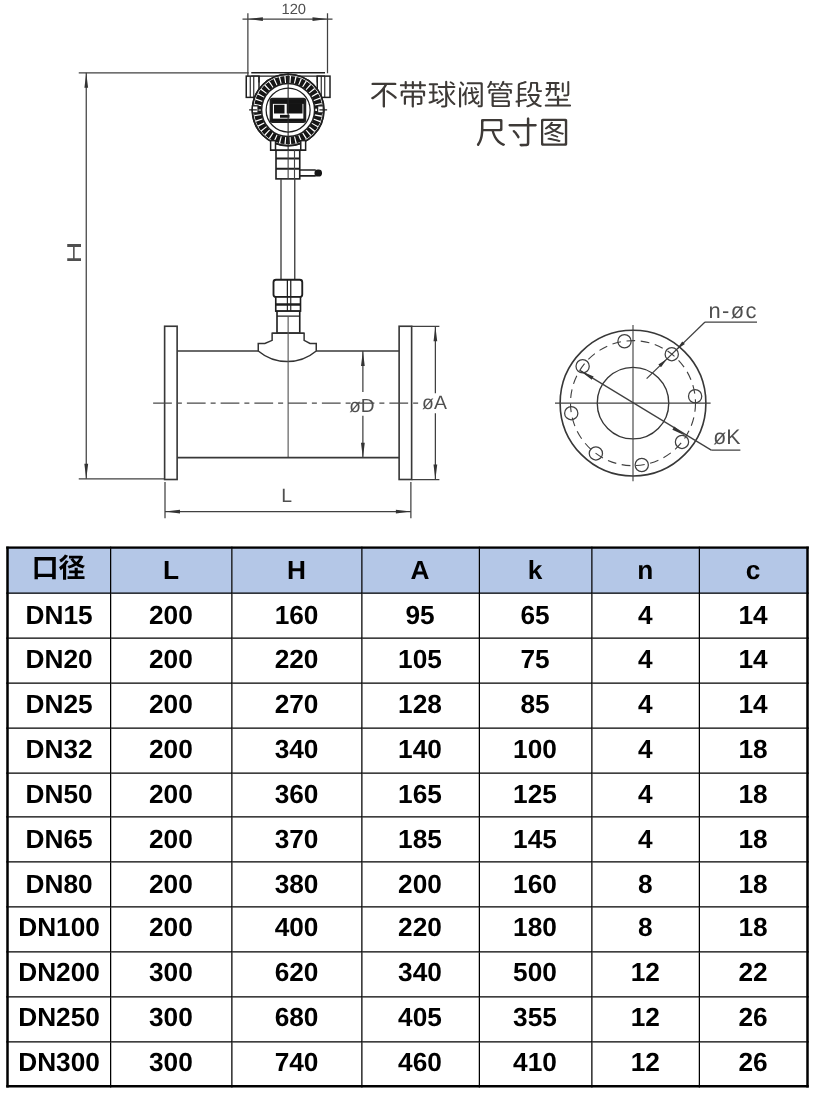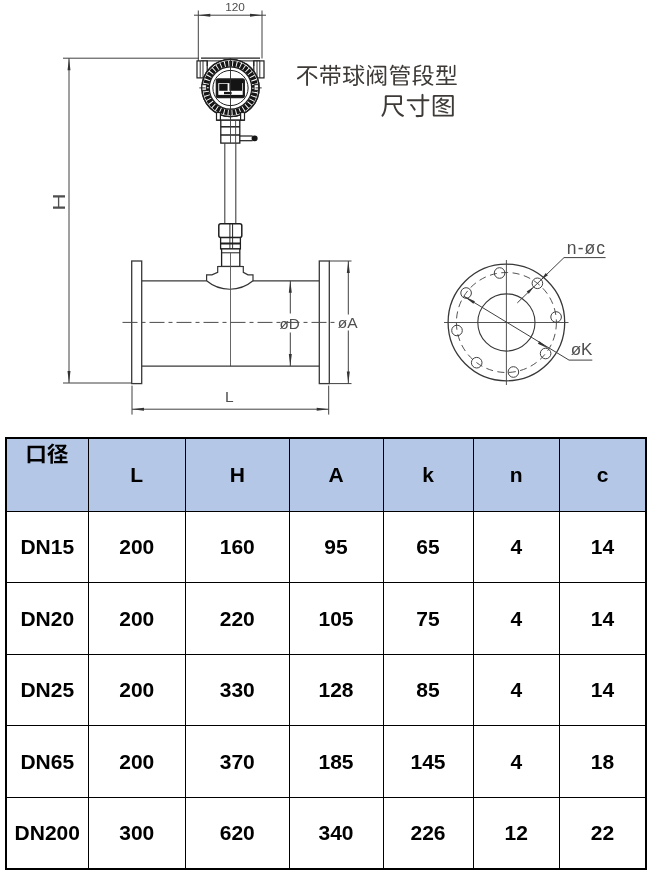--- a/index.html
+++ b/index.html
@@ -162,39 +162,93 @@
             <td>200</td>
             <td>220</td>
             <td>105</td>
             <td>75</td>
             <td>4</td>
             <td>14</td>
           </tr>
           <tr>
             <td>DN25</td>
             <td>200</td>
-            <td>330</td>
+            <td>270</td>
             <td>128</td>
             <td>85</td>
             <td>4</td>
             <td>14</td>
+          </tr>
+          <tr>
+            <td>DN32</td>
+            <td>200</td>
+            <td>340</td>
+            <td>140</td>
+            <td>100</td>
+            <td>4</td>
+            <td>18</td>
+          </tr>
+          <tr>
+            <td>DN50</td>
+            <td>200</td>
+            <td>360</td>
+            <td>165</td>
+            <td>125</td>
+            <td>4</td>
+            <td>18</td>
           </tr>
           <tr>
             <td>DN65</td>
             <td>200</td>
             <td>370</td>
             <td>185</td>
             <td>145</td>
             <td>4</td>
+            <td>18</td>
+          </tr>
+          <tr>
+            <td>DN80</td>
+            <td>200</td>
+            <td>380</td>
+            <td>200</td>
+            <td>160</td>
+            <td>8</td>
+            <td>18</td>
+          </tr>
+          <tr>
+            <td>DN100</td>
+            <td>200</td>
+            <td>400</td>
+            <td>220</td>
+            <td>180</td>
+            <td>8</td>
             <td>18</td>
           </tr>
           <tr>
             <td>DN200</td>
             <td>300</td>
             <td>620</td>
             <td>340</td>
-            <td>226</td>
+            <td>500</td>
             <td>12</td>
             <td>22</td>
+          </tr>
+          <tr>
+            <td>DN250</td>
+            <td>300</td>
+            <td>680</td>
+            <td>405</td>
+            <td>355</td>
+            <td>12</td>
+            <td>26</td>
+          </tr>
+          <tr>
+            <td>DN300</td>
+            <td>300</td>
+            <td>740</td>
+            <td>460</td>
+            <td>410</td>
+            <td>12</td>
+            <td>26</td>
           </tr>
         </tbody>
       </table>
     </div>
 </div>
 </body></html>

